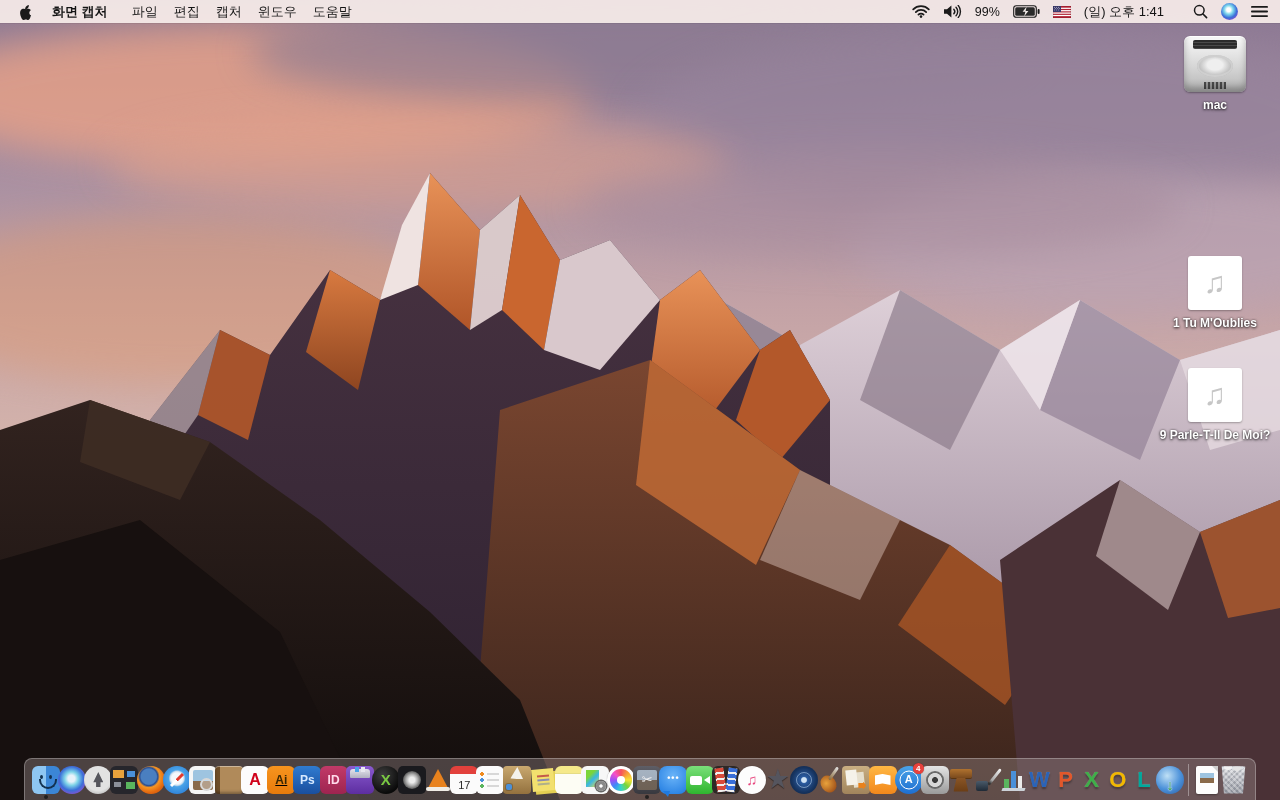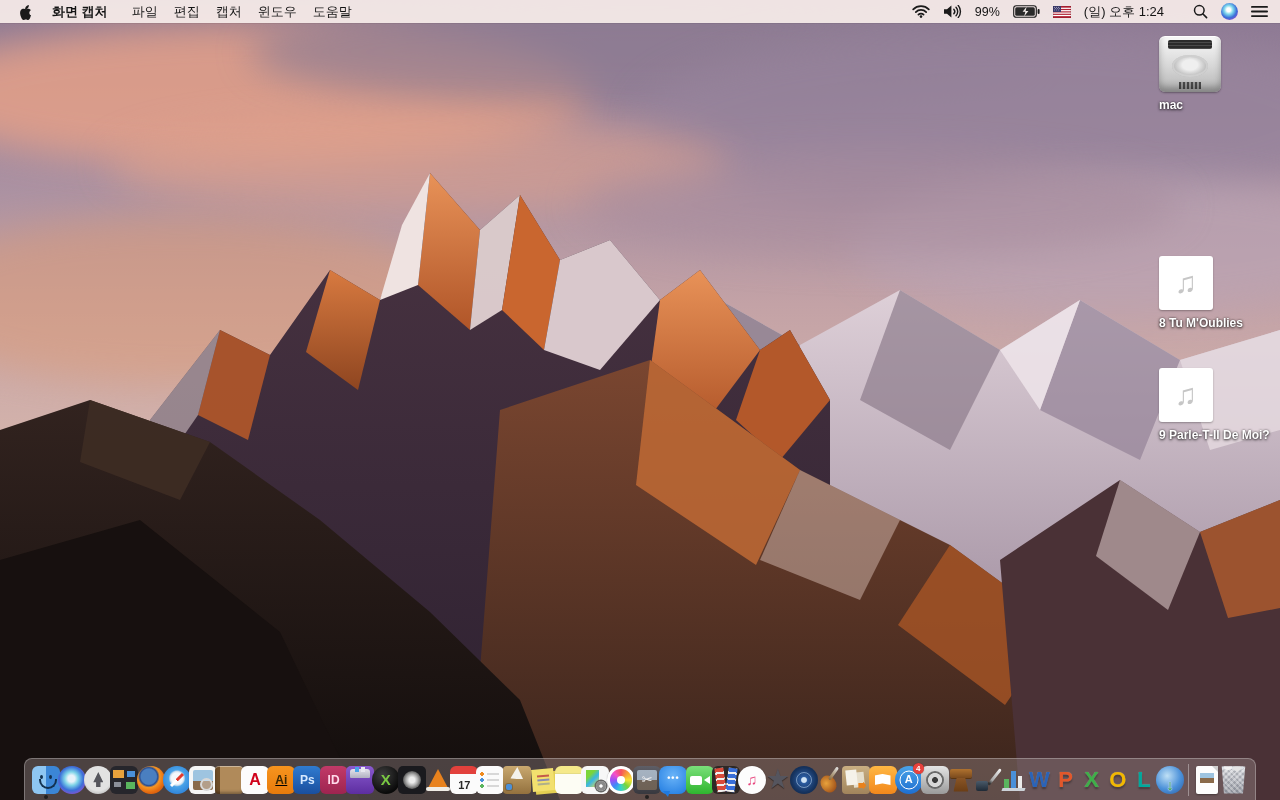--- a/index.html
+++ b/index.html
@@ -20,21 +20,21 @@
   .mb-right{display:flex;align-items:center;gap:13px;text-align:center;}
   .mb-right svg{display:block;}
   .pct{font-size:12.5px;}
   .clock{font-size:13px;}
   .sp-gap{margin-left:16px;}
   .orb{display:block;width:17px;height:17px;border-radius:50%;
     background:radial-gradient(circle at 45% 40%,#ffffff 0 14%,#7fd8ec 32%,#3a6fd8 58%,#8a4fd0 80%,#22243a 100%);}
 
   
   .desk-icons{position:absolute;top:0;left:1159px;width:112px;height:560px;}
-  .desk-item{position:absolute;left:0;width:112px;display:flex;flex-direction:column;align-items:flex-start;cursor:default;}
+  .desk-item{position:absolute;left:0;width:112px;display:flex;flex-direction:column;align-items:center;cursor:default;}
   .desk-label{margin-top:6px;font-size:12px;font-weight:bold;color:#fff;text-align:center;line-height:1.25;
     text-shadow:0 1px 3px rgba(0,0,0,.8),0 0 2px rgba(0,0,0,.5);}
   .drive{position:relative;width:62px;height:56px;border-radius:6px;
     background:
       repeating-linear-gradient(90deg,#4a4a4a 0 2px,#9a9a9a 2px 4px) no-repeat 50% calc(100% - 3px)/22px 7px,
       linear-gradient(180deg,#fafafa,#d6d6d6 55%,#b4b4b4);
     box-shadow:inset 0 1px 0 #fff,inset 0 -5px 7px rgba(0,0,0,.28),0 1px 2px rgba(0,0,0,.35);}
   .drive::before{content:"";position:absolute;top:4px;left:9px;right:9px;height:9px;border-radius:2px;
     background:repeating-linear-gradient(180deg,#2b2b2b 0 2px,#4a4a4a 2px 3px);}
   .drive::after{content:"";position:absolute;left:50%;top:19px;transform:translateX(-50%);
@@ -105,21 +105,21 @@
   .k-diskfan{background:#1a1a1e;border-radius:5px;}
   .k-diskfan::after{content:"";width:18px;height:18px;border-radius:50%;
     background:radial-gradient(circle,#ececec 0 22%,#aeaeae 45%,#4a4a4a 75%,#2a2a2a 100%);}
   .k-vlc{background:none;}
   .k-vlc::before{content:"";position:absolute;left:50%;top:3px;transform:translateX(-50%);
     width:0;height:0;border-left:10px solid transparent;border-right:10px solid transparent;
     border-bottom:19px solid #e8821d;}
   .k-vlc::after{content:"";position:absolute;left:50%;bottom:3px;transform:translateX(-50%);
     width:24px;height:4px;border-radius:2px;background:#f0ede6;}
   .k-calendar{background:linear-gradient(180deg,#e2413c 0 8px,#fbfbfb 8px);}
-  .k-calendar .glyph{color:#2a2a2a;font-weight:bold;font-size:11px;margin-top:12px;}
+  .k-calendar .glyph{color:#2a2a2a;font-weight:normal;font-size:11px;margin-top:12px;}
   .k-reminders{background-color:#fbfbfb;background-repeat:no-repeat;
     background-image:
       radial-gradient(circle 2px at 6px 8px,#f08a1d 98%,transparent),
       radial-gradient(circle 2px at 6px 14px,#4a90d9 98%,transparent),
       radial-gradient(circle 2px at 6px 20px,#5ab55e 98%,transparent),
       linear-gradient(#d8d8d8,#d8d8d8),linear-gradient(#d8d8d8,#d8d8d8),linear-gradient(#d8d8d8,#d8d8d8);
     background-size:auto,auto,auto,12px 2px,12px 2px,12px 2px;
     background-position:0 0,0 0,0 0,11px 7px,11px 13px,11px 19px;}
   .k-installer{background:linear-gradient(180deg,#c9a86f,#93713e);border-radius:4px;}
   .k-installer::before{content:"";position:absolute;left:50%;top:1px;transform:translateX(-50%) rotate(3deg);
@@ -378,21 +378,21 @@
             <circle cx="2.5" cy="2.6" r="0.45"></circle>
               <circle cx="4.5" cy="2.6" r="0.45"></circle>
               <circle cx="6.5" cy="2.6" r="0.45"></circle>
             <circle cx="1.5" cy="3.9" r="0.45"></circle>
               <circle cx="3.5" cy="3.9" r="0.45"></circle>
               <circle cx="5.5" cy="3.9" r="0.45"></circle>
           </g>
           <rect width="18" height="12" fill="none" stroke="rgba(0,0,0,.25)" stroke-width="0.6"></rect>
         </svg>
       </span>
-      <span class="clock">(일) 오후 1:24</span>
+      <span class="clock">(일) 오후 1:41</span>
       <span class="sp-gap">
         <svg width="15" height="15" viewBox="0 0 15 15">
           <circle cx="6.3" cy="6.3" r="4.8" fill="none" stroke="#1a1a1a" stroke-width="1.5"></circle>
           <line x1="10" y1="10" x2="13.6" y2="13.6" stroke="#1a1a1a" stroke-width="1.6" stroke-linecap="round"></line>
         </svg>
       </span>
       <span>
           <i class="orb"></i>
         </span>
       <span>
@@ -409,21 +409,21 @@
 
   <div class="desk-icons">
       <div class="desk-item" style="top: 36px;">
         <div class="drive"></div>
         <div class="desk-label">mac</div>
       </div>
       <div class="desk-item" style="top: 256px;">
         <div class="audio">
           <span>♫</span>
         </div>
-        <div class="desk-label">8 Tu M'Oublies</div>
+        <div class="desk-label">1 Tu M'Oublies</div>
       </div>
       <div class="desk-item" style="top: 368px;">
         <div class="audio">
           <span>♫</span>
         </div>
         <div class="desk-label">9 Parle-T-Il De Moi?</div>
       </div>
     </div>
 
   <div class="dock">

